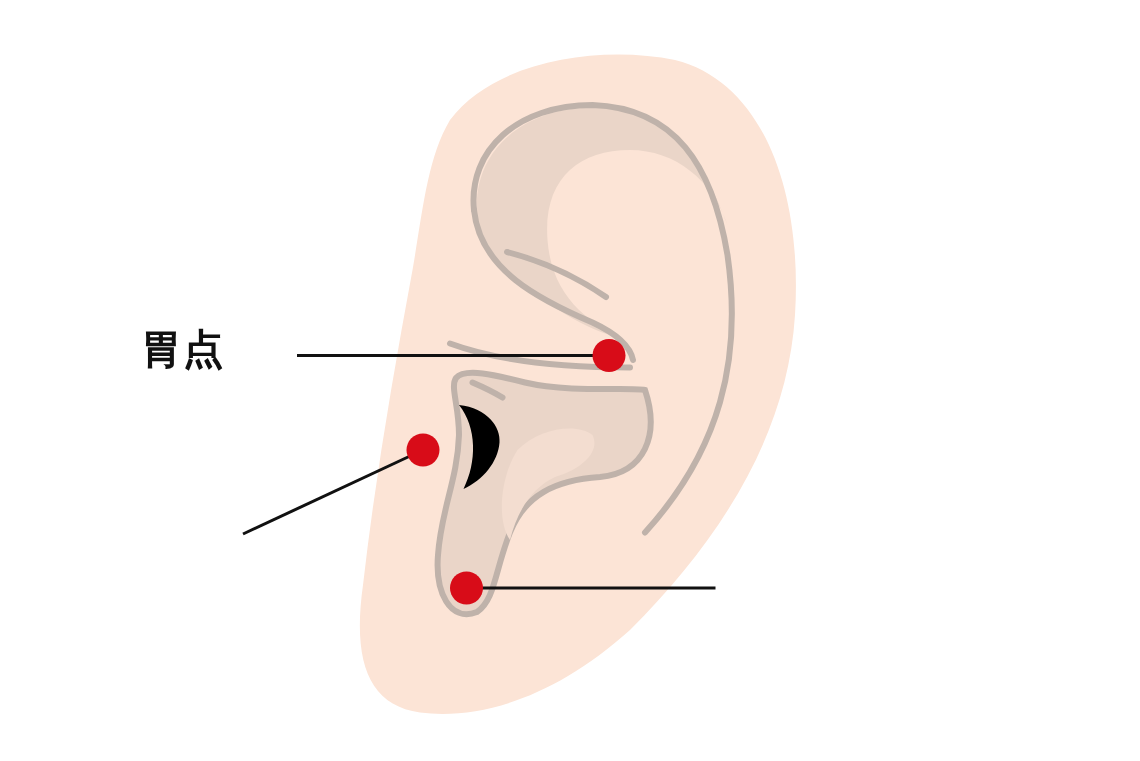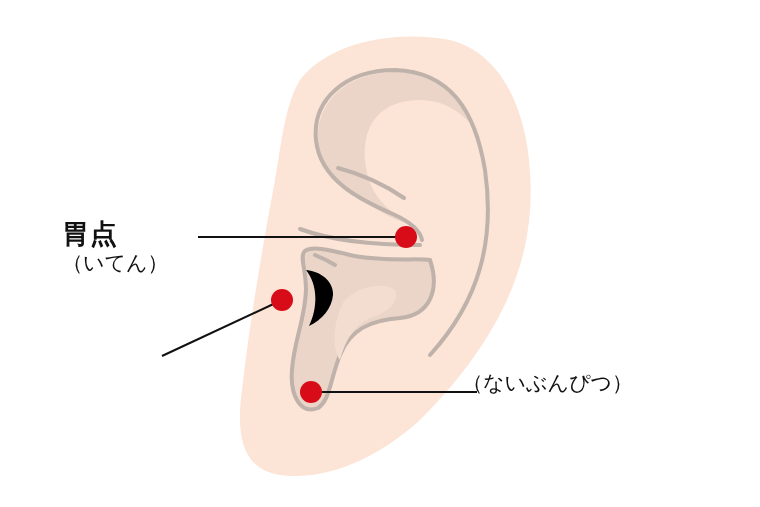--- a/index.html
+++ b/index.html
@@ -1,19 +1,19 @@
 <!DOCTYPE html>
 <html><head>
   <meta charset="utf-8">
   <style>
     html, body { margin: 0; padding: 0; background: #ffffff; }
     body { width: 760px; height: 507px; position: relative; overflow: hidden;
            font-family: "DejaVu Serif", "Liberation Serif", serif; }
     svg.ear { position: absolute; left: 0; top: 0; }
-    .label { position: absolute; text-align: left; color: #111; }
+    .label { position: absolute; text-align: center; color: #111; }
     .label .main { font-size: 27px; font-weight: bold; letter-spacing: 1px; display: block; line-height: 32px; }
     .label .reading { font-size: 21px; display: block; line-height: 26px; }
   </style>
 </head>
 <body>
 
 <svg class="ear" width="760" height="507" viewBox="0 0 760 507" xmlns="http://www.w3.org/2000/svg">
 
   <path d="M300,80 C330,40 400,30 450,40 C510,55 535,130 530,210 C525,290 480,360 420,420 C370,465 320,480 280,475 C245,470 235,440 242,390 C250,320 262,250 275,180 C282,140 285,105 300,80 Z" fill="#fce4d6"></path>
 
@@ -37,21 +37,19 @@
   <line x1="162" y1="356" x2="282" y2="300" stroke="#111" stroke-width="2"></line>
   <line x1="311" y1="392" x2="477" y2="392" stroke="#111" stroke-width="2"></line>
 
   <circle cx="406" cy="237" r="11" fill="#d80c18"></circle>
   <circle cx="282" cy="300" r="11" fill="#d80c18"></circle>
   <circle cx="311" cy="392" r="11" fill="#d80c18"></circle>
 </svg>
 
 <div class="label" style="left:62px; top:218px; width:120px;">
   <span class="main">胃点</span>
-  <span class="reading">（いてん）</span>
 </div>
 
 <div class="label" style="left:44px; top:340px; width:120px;">
 </div>
 
 <div class="label" style="left:462px; top:370px; width:210px;">
-  <span class="reading">（ないぶんぴつ）</span>
 </div>
 
 </body></html>

